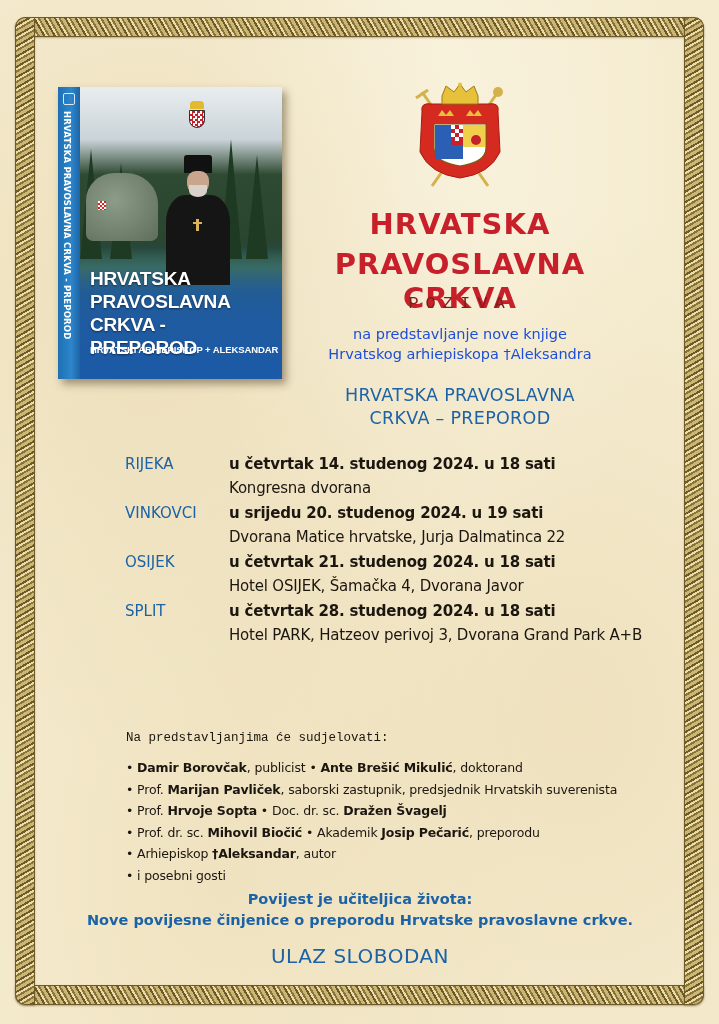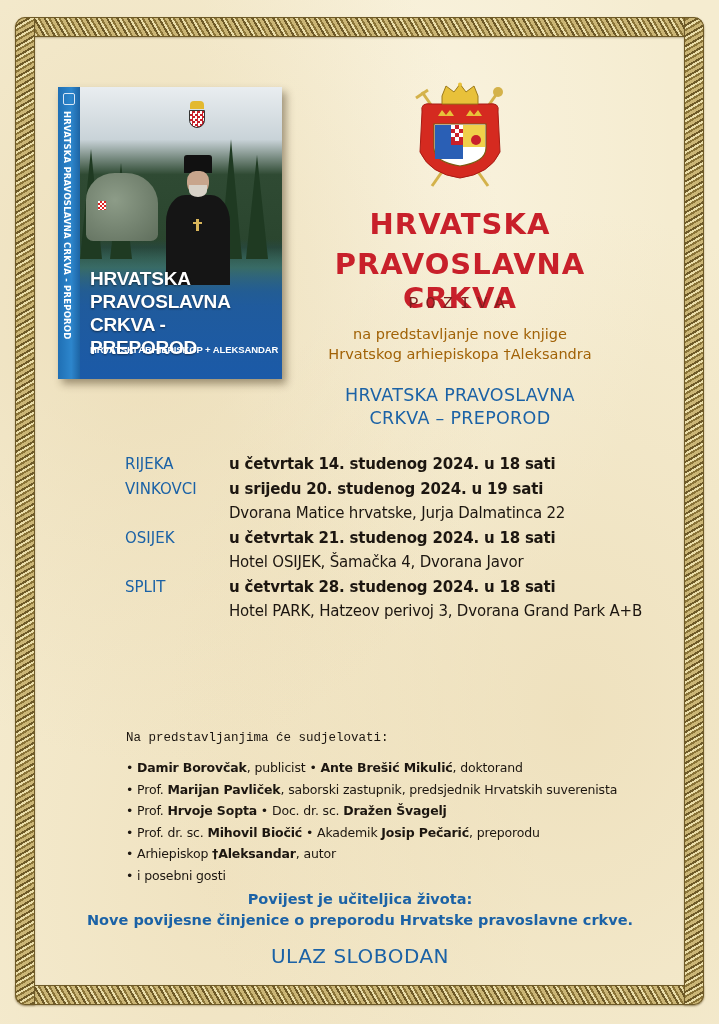--- a/index.html
+++ b/index.html
@@ -112,21 +112,21 @@
     color: #c8202a; letter-spacing: 1px;
   }
   .title-red.l1 { top: 207px; font-size: 29px; }
   .title-red.l2 { top: 247px; font-size: 29px; }
   .poziva {
     position: absolute; left: 300px; width: 320px; top: 294px; text-align: center;
     font-family: Liberation Mono, monospace; font-size: 17px; letter-spacing: 7px; color: #7f1d1d;
   }
   .sub {
     position: absolute; left: 300px; width: 320px; text-align: center;
-    font-family: "DejaVu Sans", sans-serif; font-size: 14.5px; color: #a16207;
+    font-family: "DejaVu Sans", sans-serif; font-size: 14.5px; color: #1d4ed8;
   }
   .sub.l1 { top: 326px; }
   .sub.l2 { top: 346px; }
   .book-title-blue {
     position: absolute; left: 300px; width: 320px; text-align: center;
     font-family: "DejaVu Sans", sans-serif; font-size: 17.5px; color: #1b62a6; letter-spacing: 0.3px;
   }
   .book-title-blue.l1 { top: 385px; }
   .book-title-blue.l2 { top: 408px; }
 
@@ -244,20 +244,21 @@
 <div class="sub l1">na predstavljanje nove knjige</div>
 <div class="sub l2">Hrvatskog arhiepiskopa †Aleksandra</div>
 <div class="book-title-blue l1">HRVATSKA PRAVOSLAVNA</div>
 <div class="book-title-blue l2">CRKVA – PREPOROD</div>
 
 <div class="schedule">
   <div class="event">
     <div class="city">RIJEKA</div>
     <div class="details">
       <div class="when">u četvrtak 14. studenog 2024. u 18 sati</div>
+      <div class="where">Kongresna dvorana</div>
     </div>
   </div>
   <div class="event">
     <div class="city">VINKOVCI</div>
     <div class="details">
       <div class="when">u srijedu 20. studenog 2024. u 19 sati</div>
       <div class="where">Dvorana Matice hrvatske, Jurja Dalmatinca 22</div>
     </div>
   </div>
   <div class="event">

